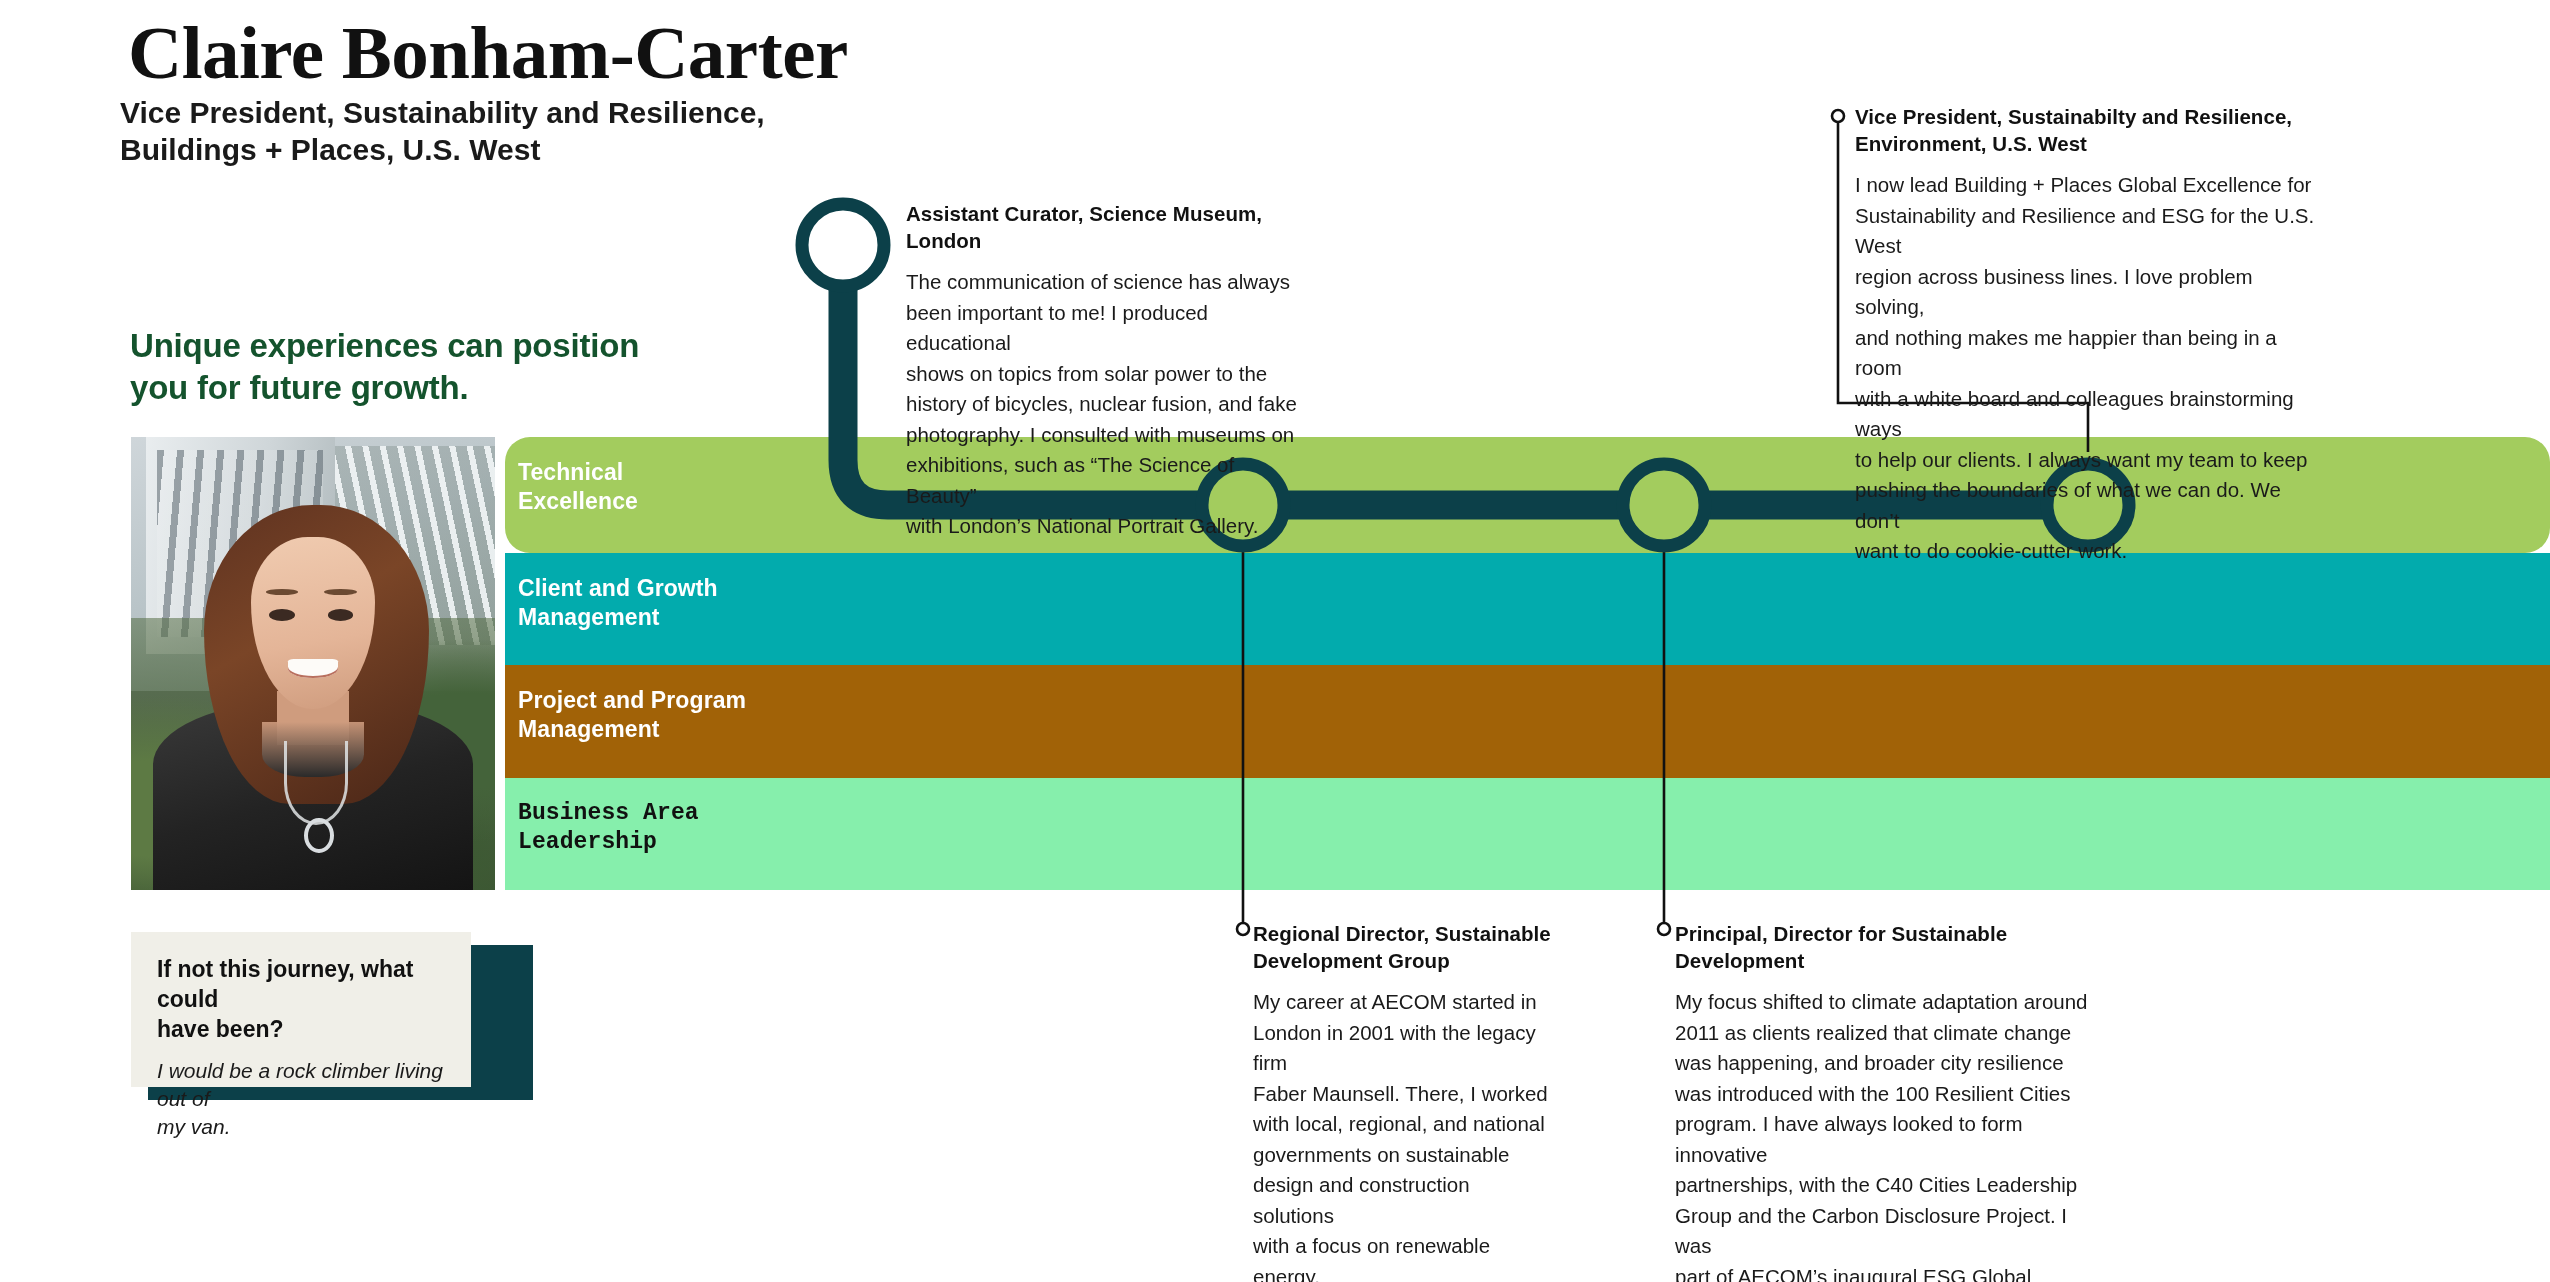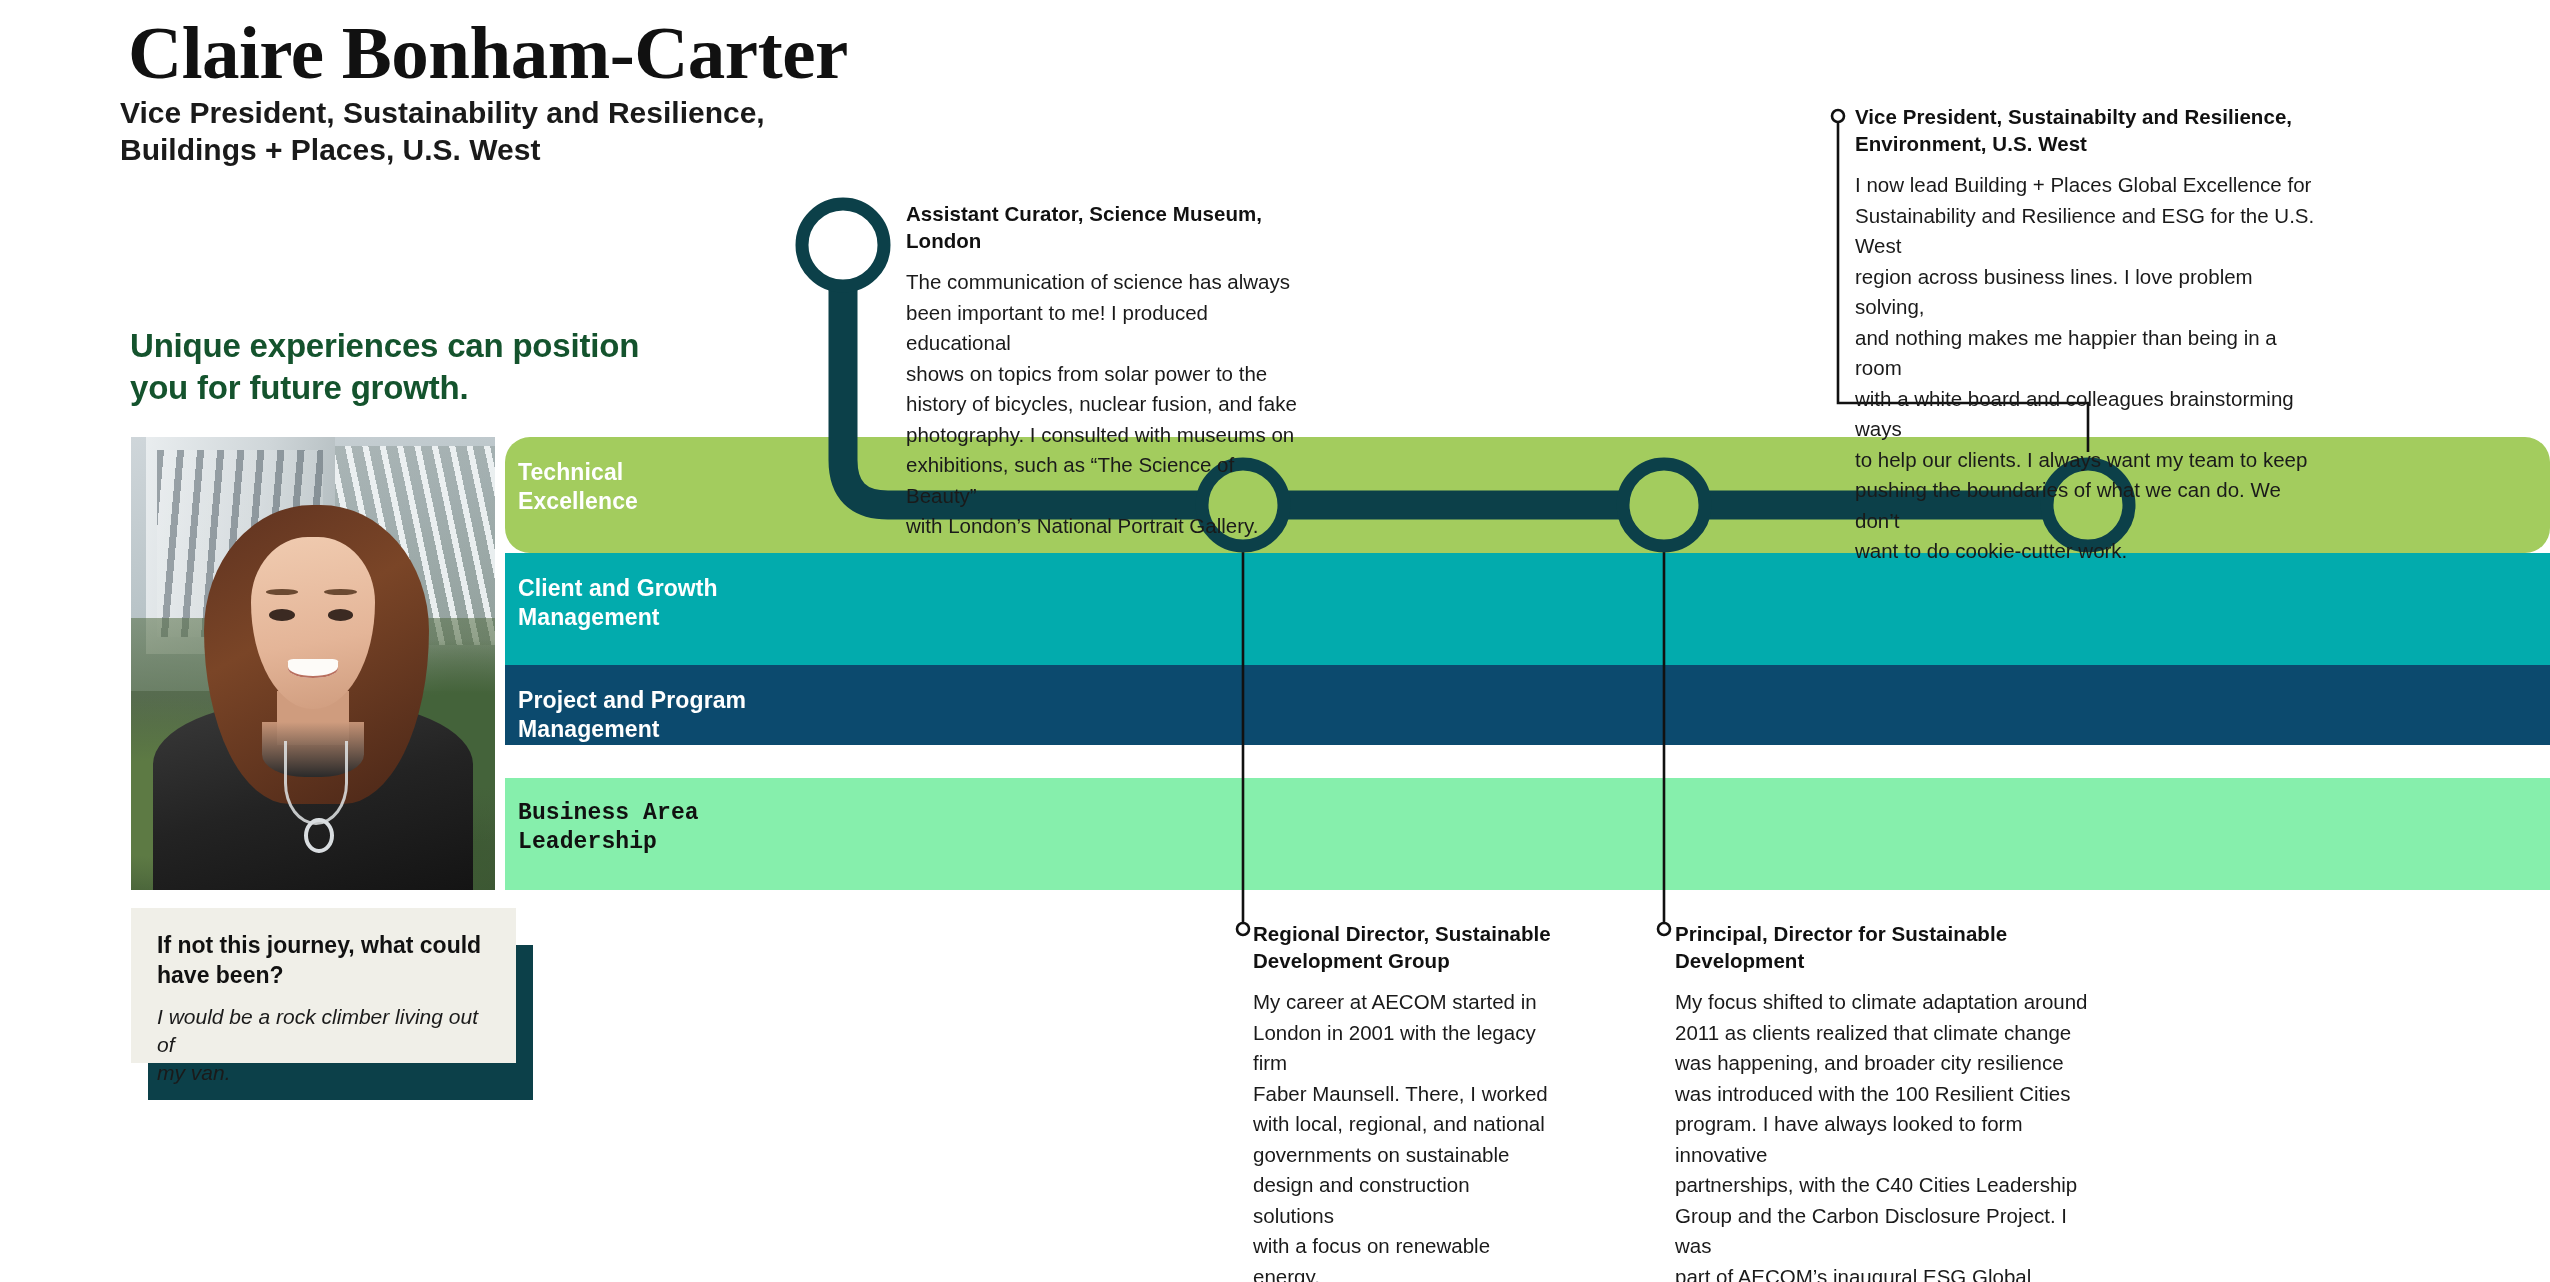--- a/index.html
+++ b/index.html
@@ -155,21 +155,21 @@
     left: 13px;
     top: 21px;
     font-size: 23px;
     font-weight: bold;
     line-height: 1.26;
     white-space: pre-line;
     letter-spacing: 0.1px;
   }
   #band-0 { top: 437px;  height: 116px; background: #A3CC5E; border-radius: 25px; }
   #band-1 { top: 553px;  height: 112px; background: #02ABAD; }
-  #band-2 { top: 665px;  height: 80px; background: #0c4a6e; }
+  #band-2 { top: 665px;  height: 113px; background: #a16207; }
   #band-3 { top: 778px;  height: 112px; background: #86efac; font-family: Liberation Mono, monospace; }
   #band-0 .band-label, #band-1 .band-label, #band-2 .band-label { color: #ffffff; }
   #band-3 .band-label { color: #111111; }
 
   
   #timeline-svg {
     position: absolute;
     left: 0; top: 0;
     width: 2550px; height: 1282px;
     pointer-events: none;
@@ -200,22 +200,22 @@
 
   
   #quote-card-shadow {
     position: absolute;
     left: 148px; top: 945px;
     width: 385px; height: 155px;
     background: #0C4049;
   }
   #quote-card {
     position: absolute;
-    left: 131px; top: 908px;
-    width: 385px; height: 155px;
+    left: 131px; top: 932px;
+    width: 340px; height: 155px;
     background: #F0EFE8;
     box-sizing: border-box;
     padding: 23px 26px 0 26px;
   }
   #quote-question {
     font-size: 23px;
     font-weight: bold;
     line-height: 1.3;
     color: #111111;
     white-space: pre-line;

